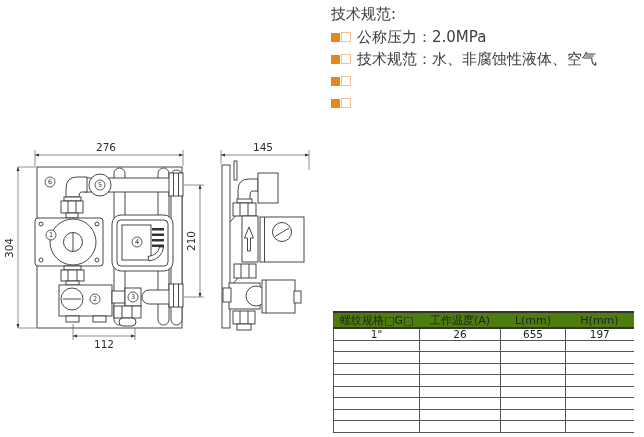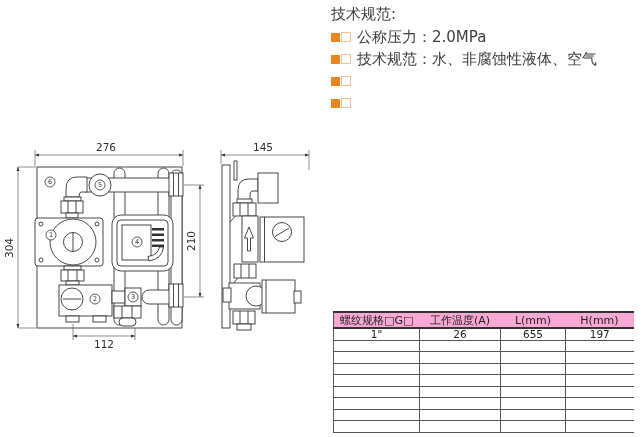--- a/index.html
+++ b/index.html
@@ -24,21 +24,21 @@
   .dim-t{font-size:10.5px;}
   .callout{stroke:#333;stroke-width:0.8;fill:#fff;}
   .callout-t{font-size:6.5px;text-anchor:middle;}
   
   .spec-table{
     position:absolute;left:333px;top:311px;width:300px;
     border-collapse:collapse;table-layout:fixed;
     border-left:1px solid #555;color:#222;
   }
   .spec-table th{
-    background:#f9a8d4;border-top:2px solid #333;border-bottom:2px solid #333;
+    background:#4d7c0f;border-top:2px solid #333;border-bottom:2px solid #333;
     font-size:11px;font-weight:normal;height:14px;padding:0;line-height:1;text-align:center;
   }
   .spec-table td{
     border-bottom:1px solid #555;border-left:1px solid #555;
     height:10.5px;font-size:10.5px;text-align:center;vertical-align:middle;
     padding:0;line-height:1;overflow:hidden;
   }
   .spec-table td:first-child{border-left:none;}
 </style>
 </head>

